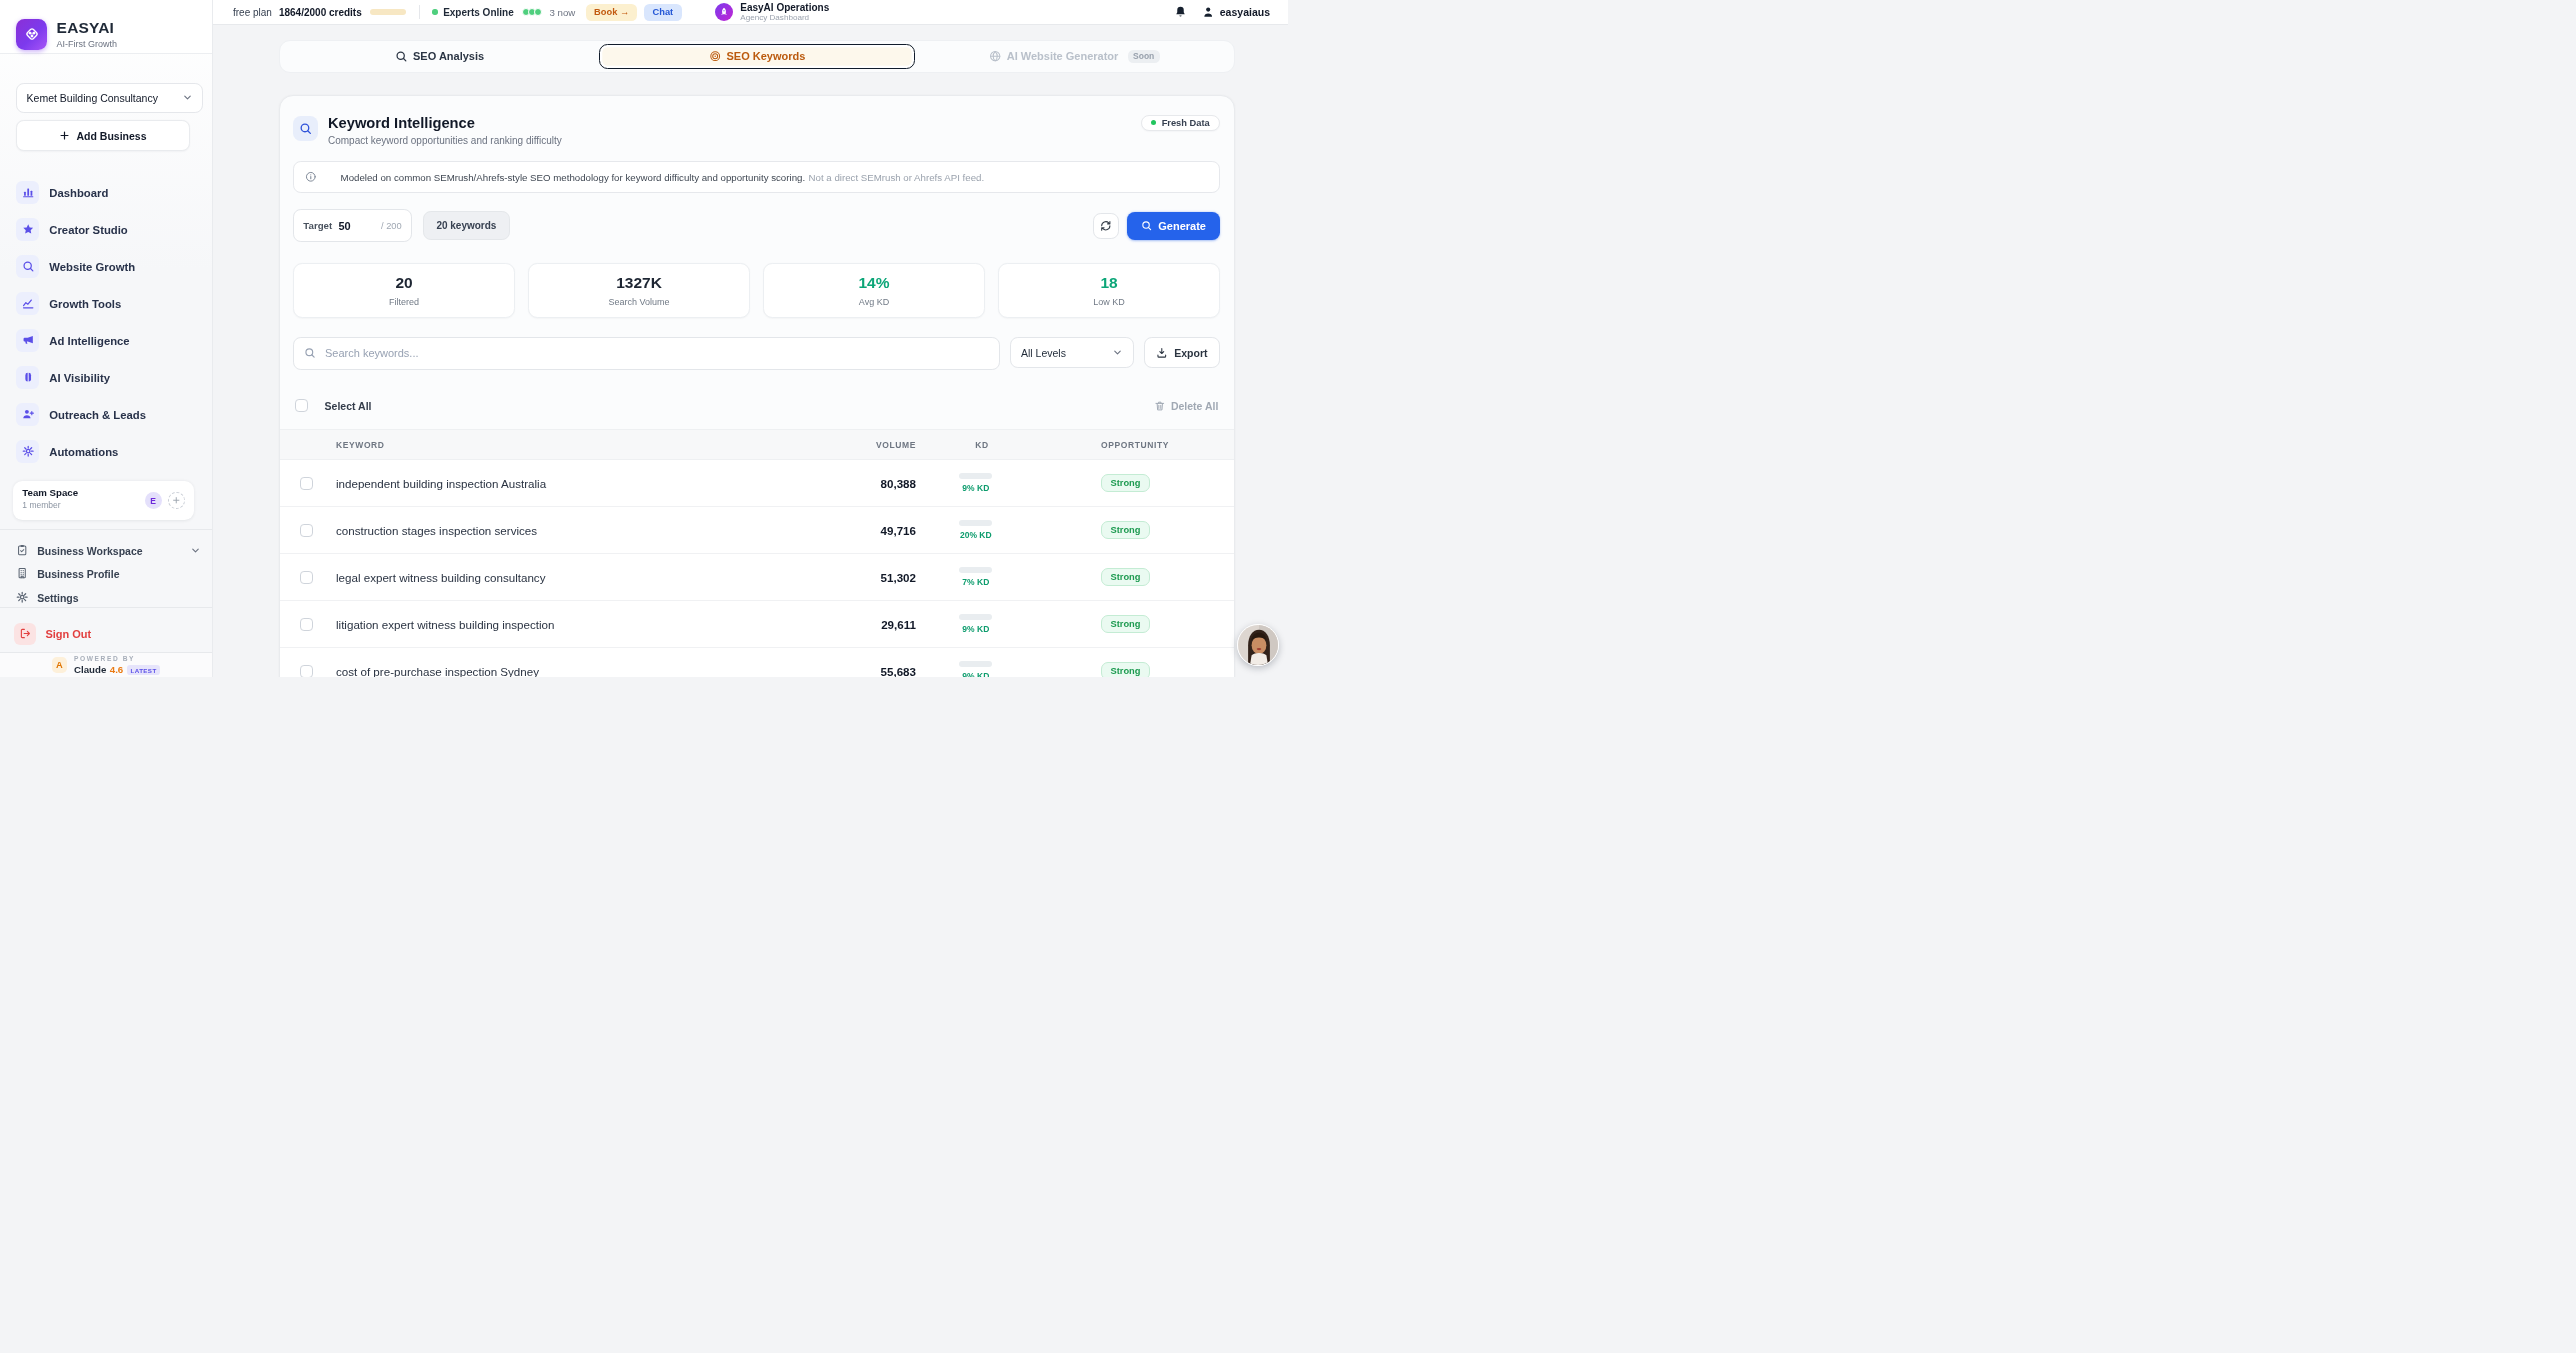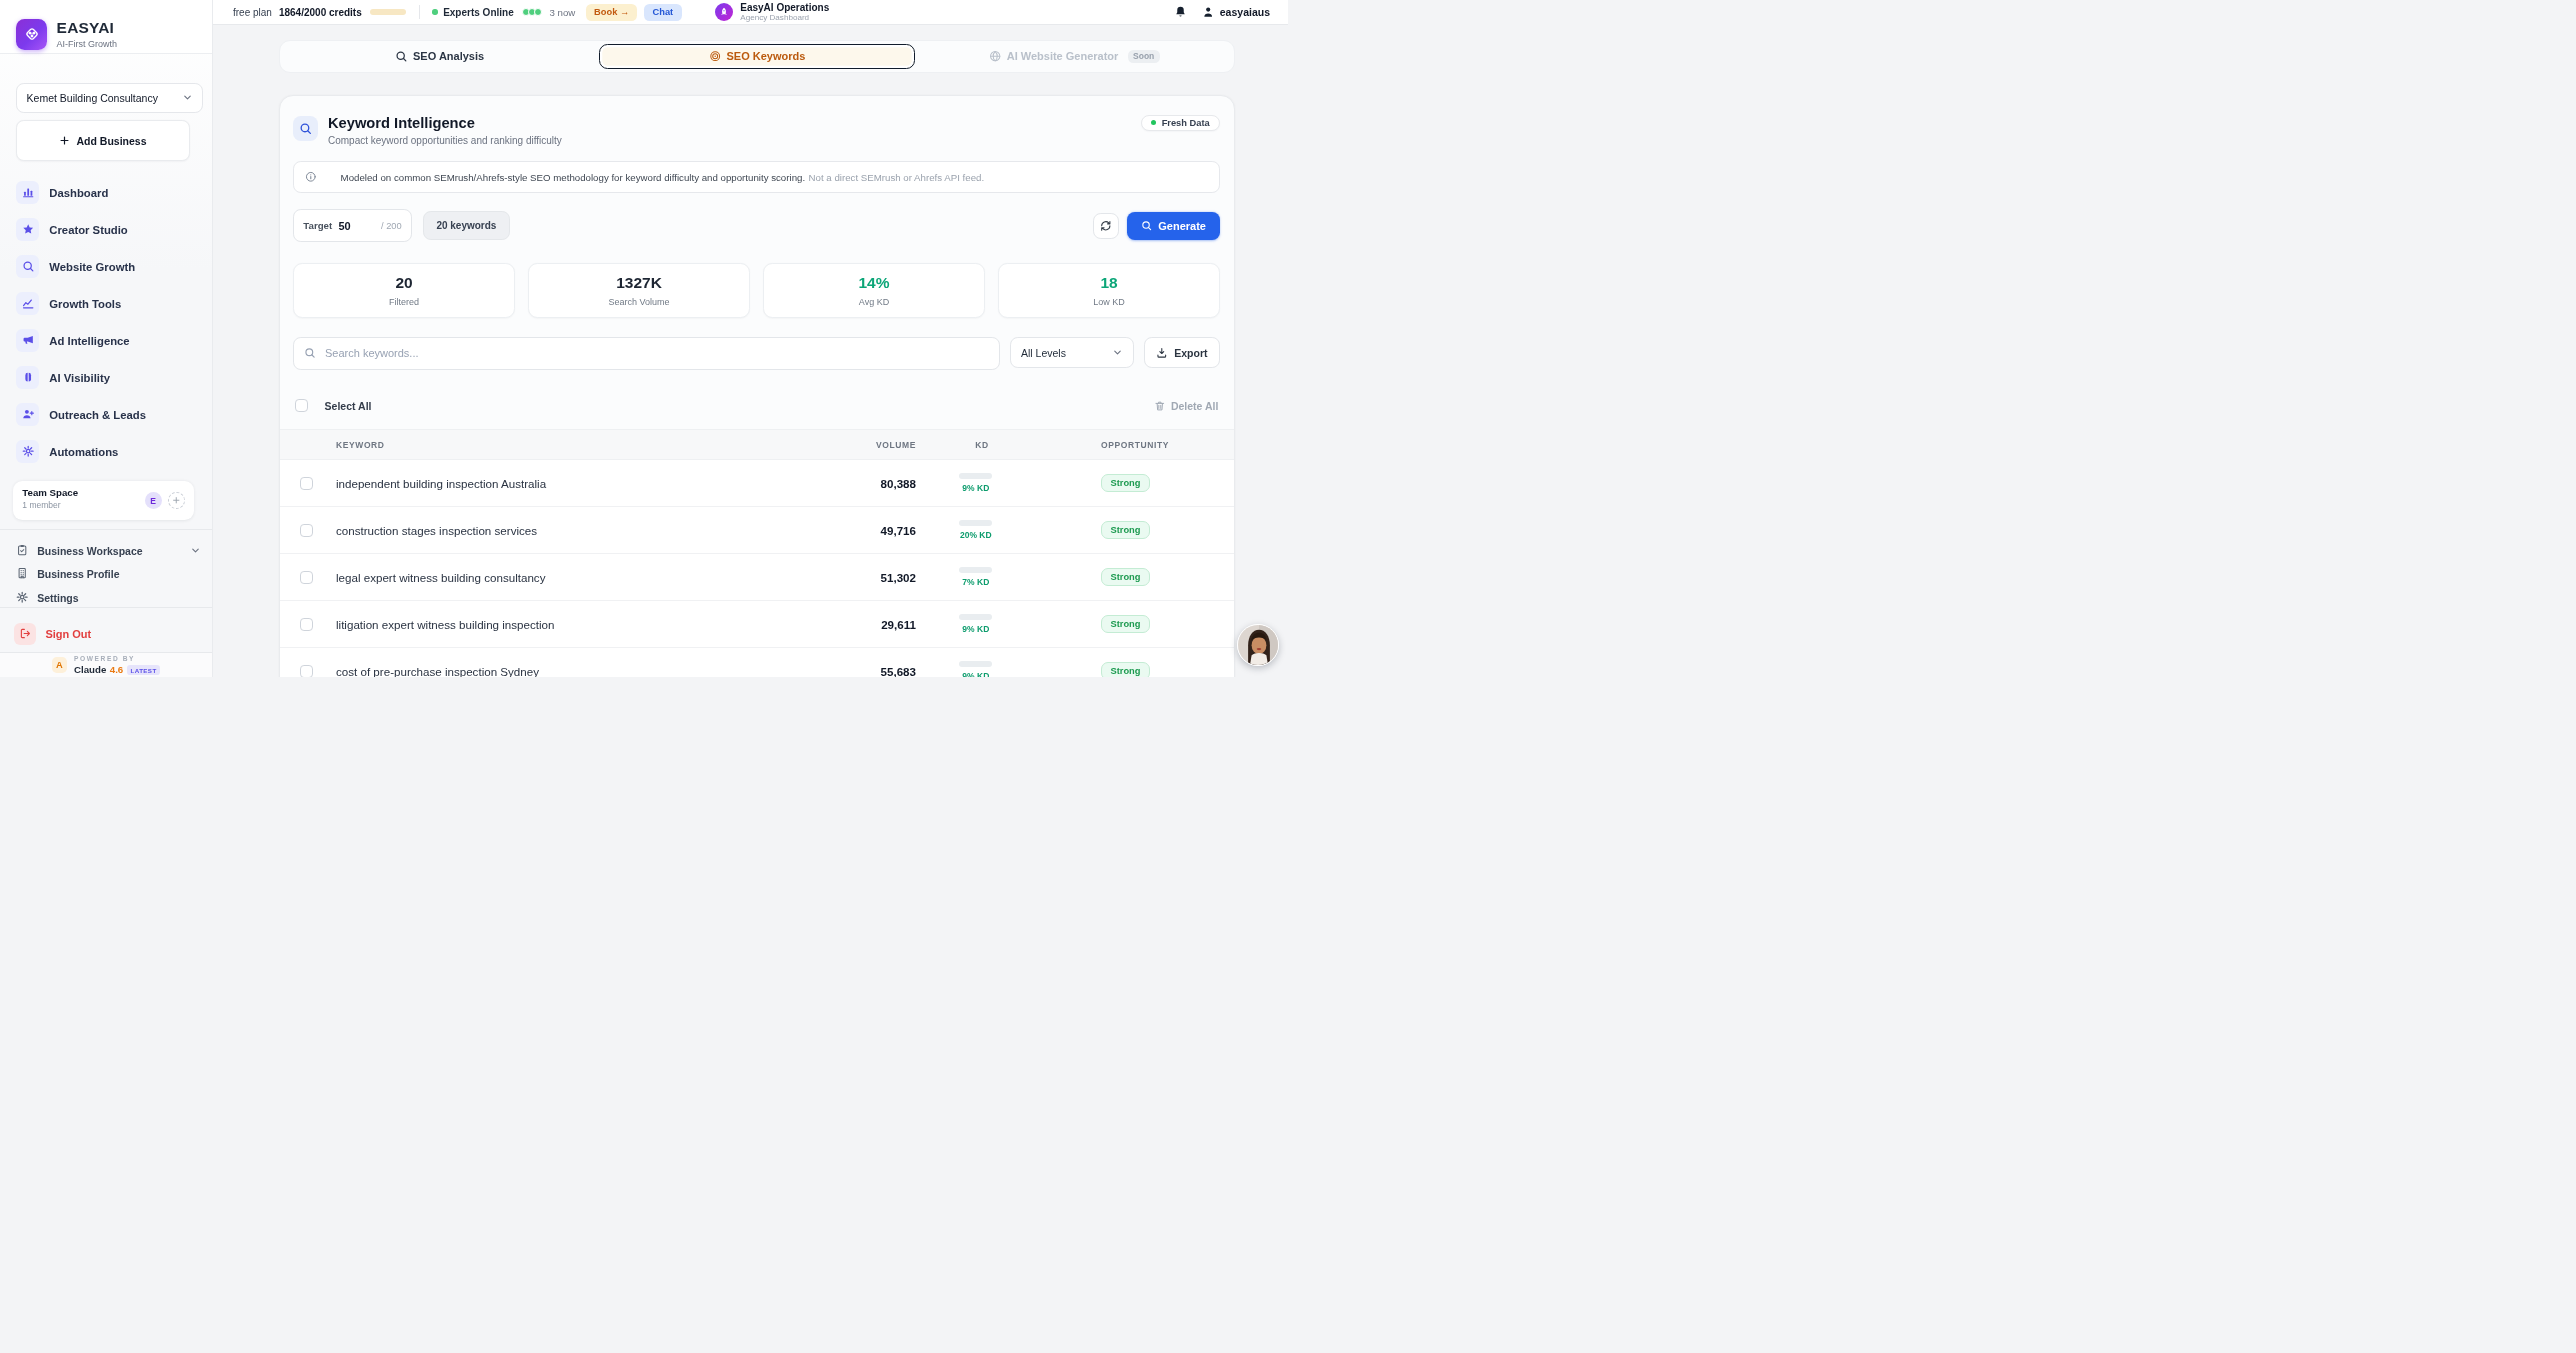--- a/index.html
+++ b/index.html
@@ -11,21 +11,21 @@
   
   .sidebar { position:absolute; left:0; top:0; width:213px; height:677px; background:linear-gradient(#ffffff, #f6f7f9 40%); border-right:0.8px solid #e9ebee; z-index:5; }
   .brand-row { display:flex; align-items:center; gap:9.3px; padding:15.5px 0 0 16.3px; height:54px; border-bottom:0.8px solid #eceef1; background:#fff; }
   .brand-mark { width:31px; height:31px; border-radius:8.5px; background:linear-gradient(135deg,#8b2fd6,#7c3aed 55%,#a855f7); display:flex; align-items:center; justify-content:center; box-shadow:0 1.6px 4.7px rgba(124,58,237,.35); }
   .brand-mark svg { width:20px; height:20px; }
   .brand-name { font-size:15.5px; font-weight:800; color:#1f2937; letter-spacing:0.2px; }
   .brand-tag { font-size:9px; color:#6b7280; margin-top:2.3px; }
   .biz-select { position:absolute; left:16.3px; right:9px; top:83px; height:29.5px; background:#fff; border:0.8px solid #e5e7eb; border-radius:7.8px; display:flex; align-items:center; justify-content:space-between; padding:0 9.3px; cursor:pointer; }
   .biz-select .lbl { font-size:10.5px; font-weight:500; color:#111827; white-space:nowrap; }
   .chev { width:11px; height:11px; color:#6b7280; flex:0 0 auto; }
-  .add-biz { position:absolute; left:16.3px; right:22.5px; top:120px; height:41px; background:#fff; border:0.8px solid #e9ebee; border-radius:7.8px; display:flex; align-items:center; justify-content:center; gap:6.2px; font-size:10.5px; font-weight:600; color:#111827; cursor:pointer; box-shadow:0 0.8px 1.6px rgba(16,24,40,.04); }
+  .add-biz { position:absolute; left:16.3px; right:22.5px; top:120px; height:31px; background:#fff; border:0.8px solid #e9ebee; border-radius:7.8px; display:flex; align-items:center; justify-content:center; gap:6.2px; font-size:10.5px; font-weight:600; color:#111827; cursor:pointer; box-shadow:0 0.8px 1.6px rgba(16,24,40,.04); }
   .add-biz .plus { width:11px; height:11px; color:#111827; }
   .nav { position:absolute; left:9.3px; right:9.3px; top:174px; }
   .nav-item { display:flex; align-items:center; gap:10px; height:37px; padding-left:7px; border-radius:7.8px; cursor:pointer; }
   .nav-ico { width:23px; height:23px; border-radius:6.2px; background:#eceffd; color:#5b4fe8; display:flex; align-items:center; justify-content:center; flex:0 0 auto; }
   .nav-ico svg { width:12.4px; height:12.4px; }
   .nav-lbl { font-size:11.3px; font-weight:600; color:#28324a; }
   .side-bottom { position:absolute; left:0; right:0; top:481px; }
   .team-card { position:absolute; left:13px; width:181px; height:39px; background:#fff; border-radius:9.3px; box-shadow:0 0.8px 3.1px rgba(16,24,40,.08); padding:6.2px 9.3px; }
   .team-title { font-size:9.7px; font-weight:700; color:#111827; }
   .team-sub { font-size:8.5px; color:#8b94a1; margin-top:1.6px; }

